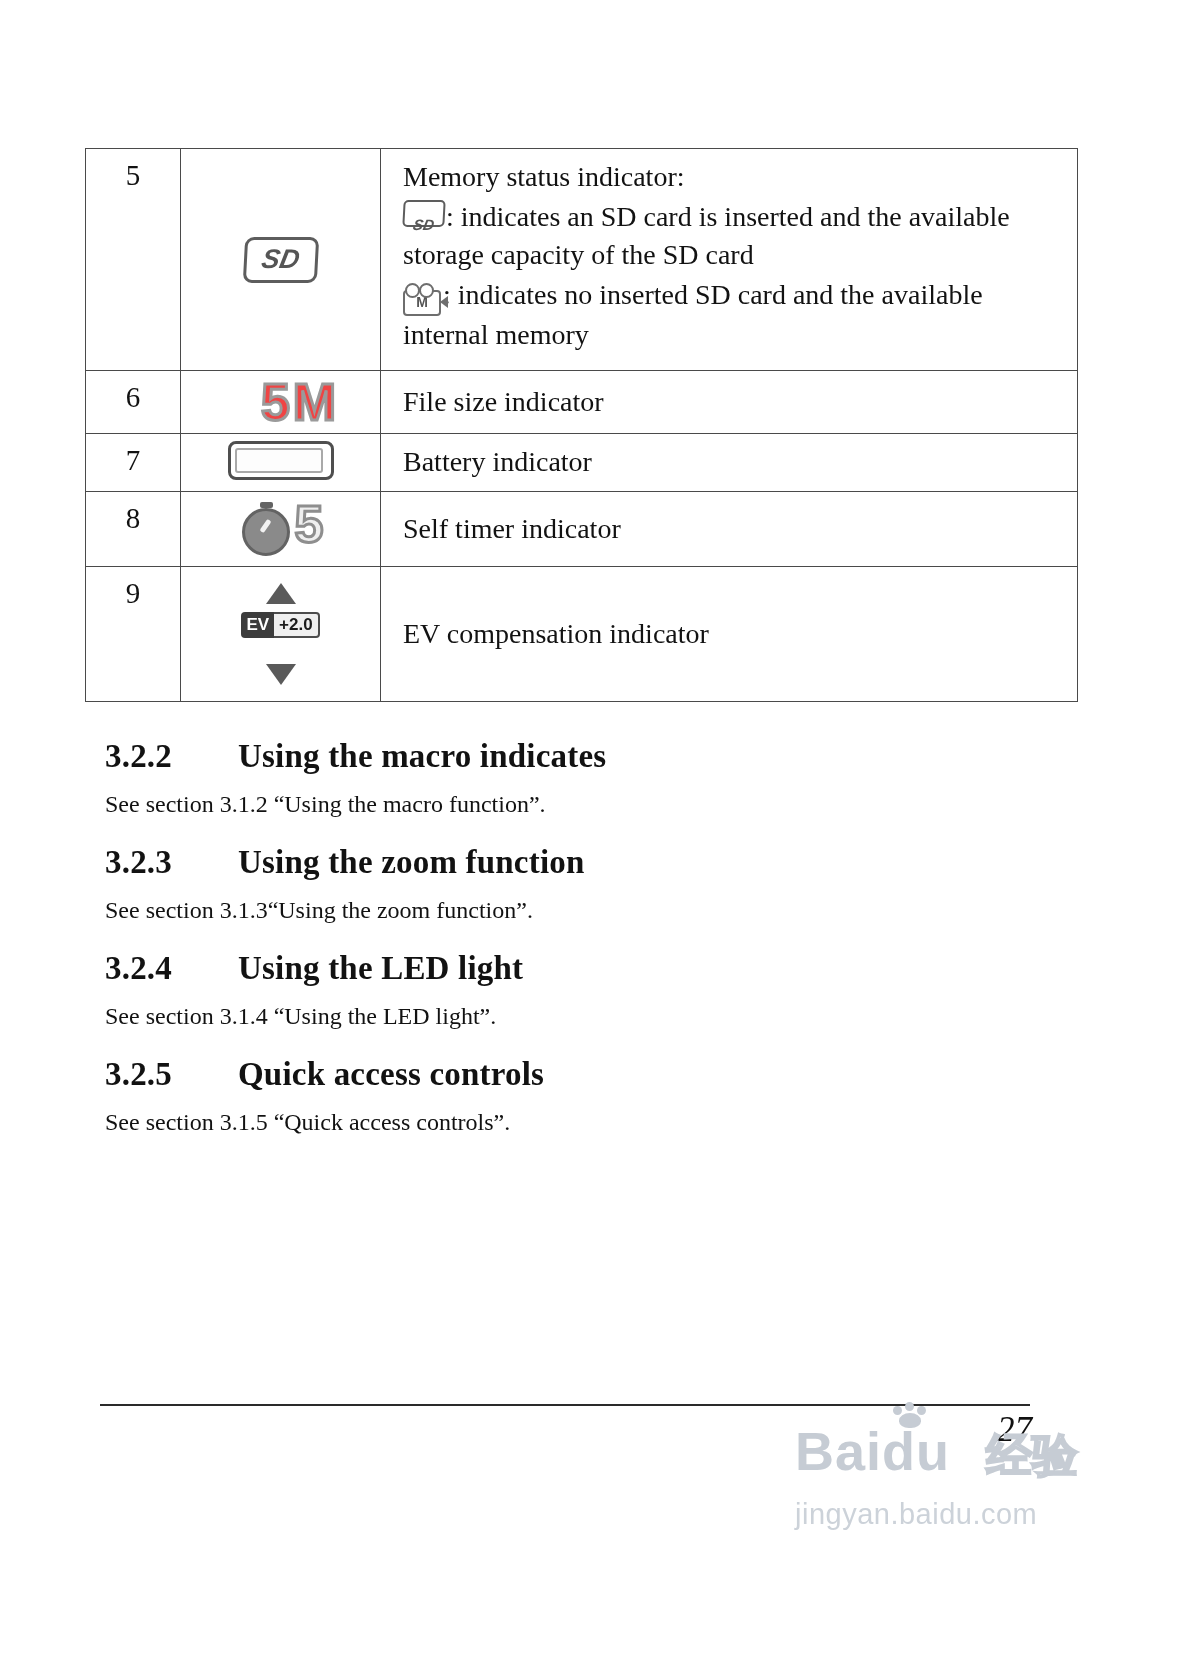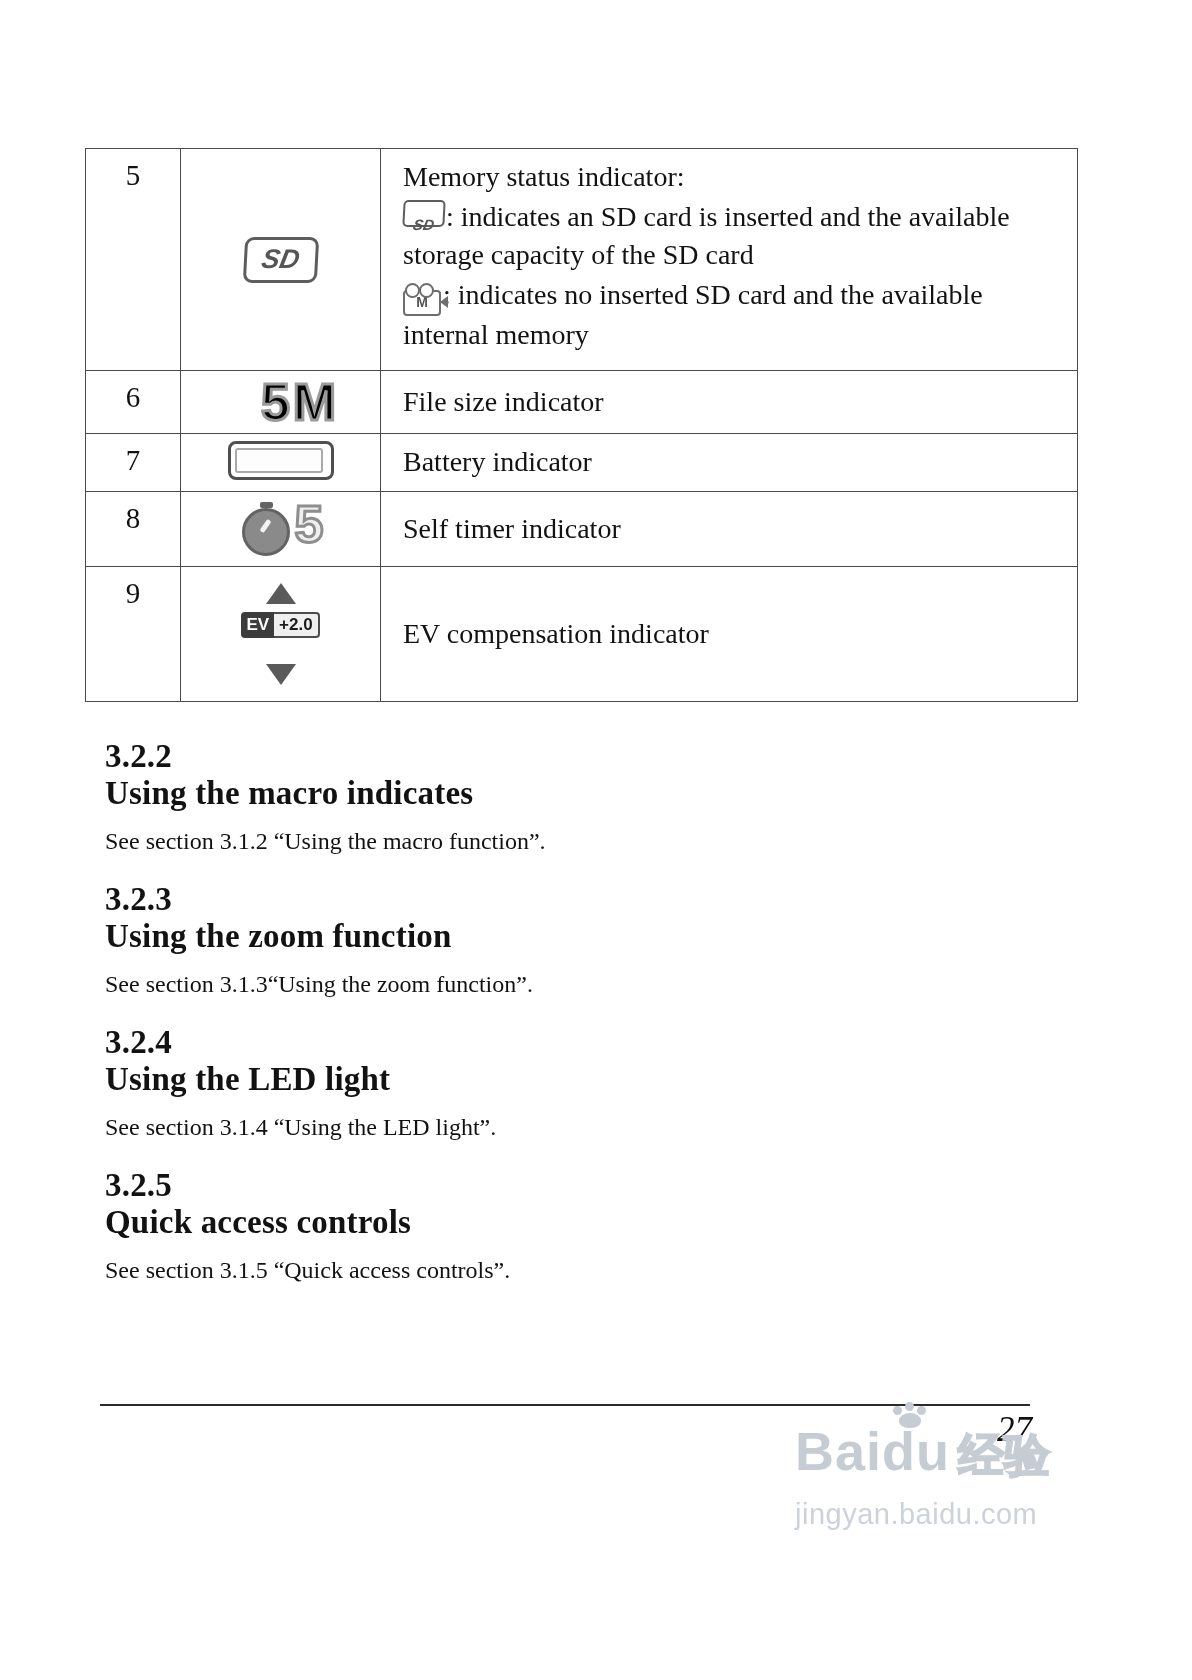--- a/index.html
+++ b/index.html
@@ -76,21 +76,21 @@
   }
   .cam-icon .lens{
     position:absolute;right:-9px;top:4px;width:0;height:0;
     border-top:6px solid transparent;border-bottom:6px solid transparent;
     border-right:8px solid #6e6e6e;
   }
 
   
   .fivem{
     font-family:"Liberation Sans",sans-serif;font-weight:bold;
-    font-size:52px;letter-spacing:3px;color:#000000;margin-left:39px;
+    font-size:52px;letter-spacing:3px;color:#ef4444;margin-left:39px;
     -webkit-text-stroke:3px #9a9a9a;
   }
 
   
   .battery{
     display:inline-block;position:relative;width:100px;height:33px;
     border:3px solid #4f4f4f;border-radius:8px;background:#fff;
   }
   .battery .inner{
     position:absolute;left:4px;top:4px;right:8px;bottom:4px;
@@ -137,41 +137,41 @@
   .ev-val{
     border:2px solid #4c4c4c;border-left:none;background:#efefef;color:#1c1c1c;
     font-family:"Liberation Sans",sans-serif;font-weight:bold;font-size:17px;
     padding:0px 5px;border-radius:0 4px 4px 0;line-height:22px;
   }
 
   
   .sections{position:absolute;left:105px;top:712px;width:930px;}
   .sec-heading{
     display:flex;font-weight:bold;font-size:33px;
-    margin:26px 0 16px 0;letter-spacing:0.2px;flex-direction:column;
+    margin:26px 0 16px 0;letter-spacing:0.2px;
   }
   .sec-num{width:133px;flex:none;}
   .sec-body{font-size:24px;margin:12px 0 10px 0;}
 
   
   .footer-line{
     position:absolute;left:100px;top:1404px;width:930px;height:0;
     border-top:2px solid #2a2a2a;
   }
   .page-number{
     position:absolute;right:160px;top:1410px;
     font-size:35px;font-weight:normal;font-style:italic;color:#111;
   }
 
   
   .watermark{
     position:absolute;left:795px;top:1424px;width:330px;
     font-family:"Liberation Sans",sans-serif;color:#c6ccd4;
   }
-  .wm-row{display:flex;align-items:flex-end;position:relative;}
+  .wm-row{display:flex;align-items:flex-end;position:relative;gap:28px;}
   .wm-brand{font-size:54px;font-weight:bold;line-height:1;letter-spacing:1px;}
   .wm-cn{
     font-size:46px;font-weight:bold;line-height:1;margin-left:8px;
     color:#ffffff;-webkit-text-stroke:2px #c6ccd4;
   }
   .wm-url{font-size:29px;color:#ccd2d9;margin-top:20px;letter-spacing:0.5px;}
   .paw{position:absolute;left:96px;top:-22px;width:40px;height:28px;}
   .paw .pad{
     position:absolute;left:8px;top:11px;width:22px;height:15px;
     background:#c6ccd4;border-radius:50% 50% 45% 45%;

